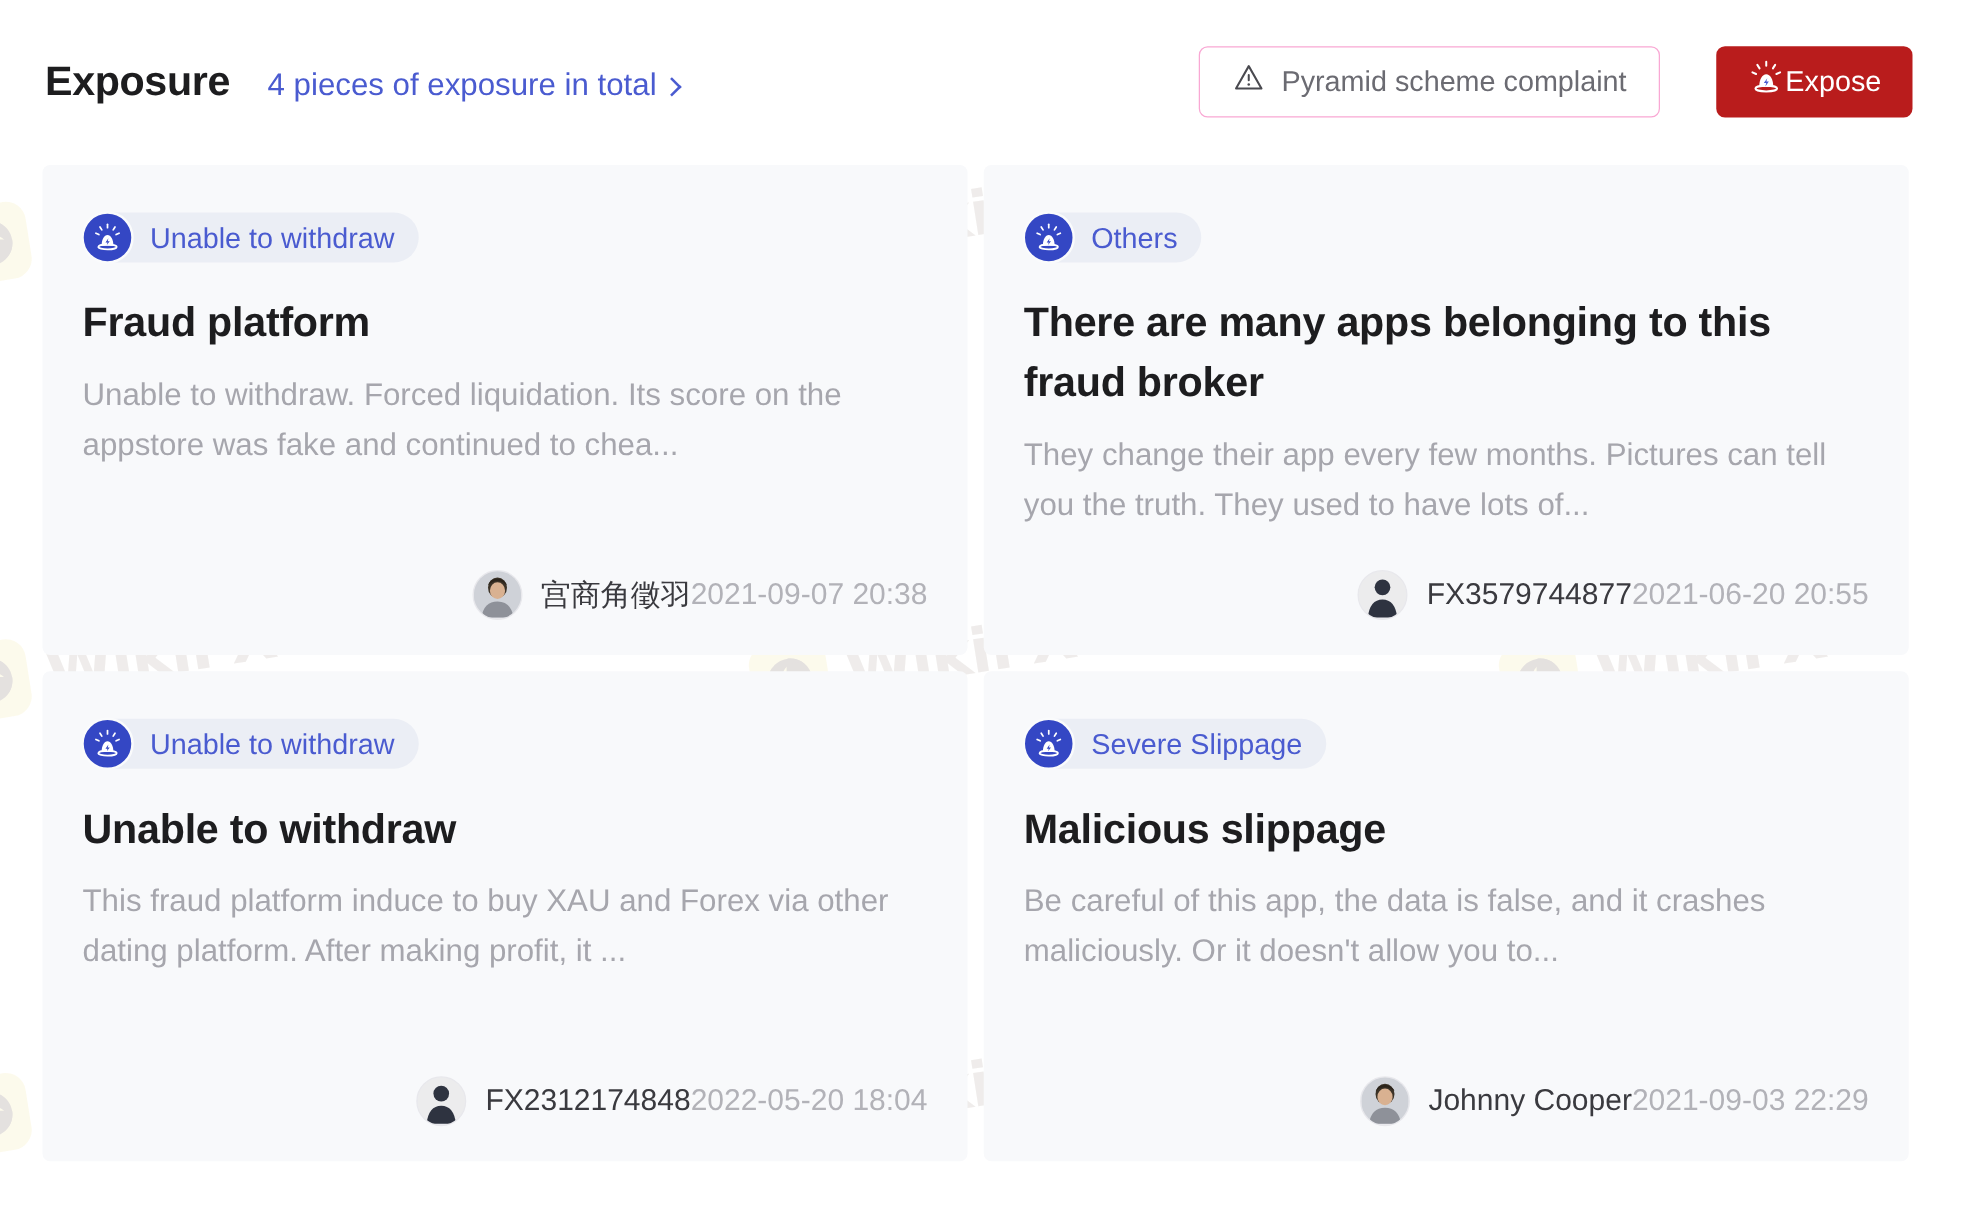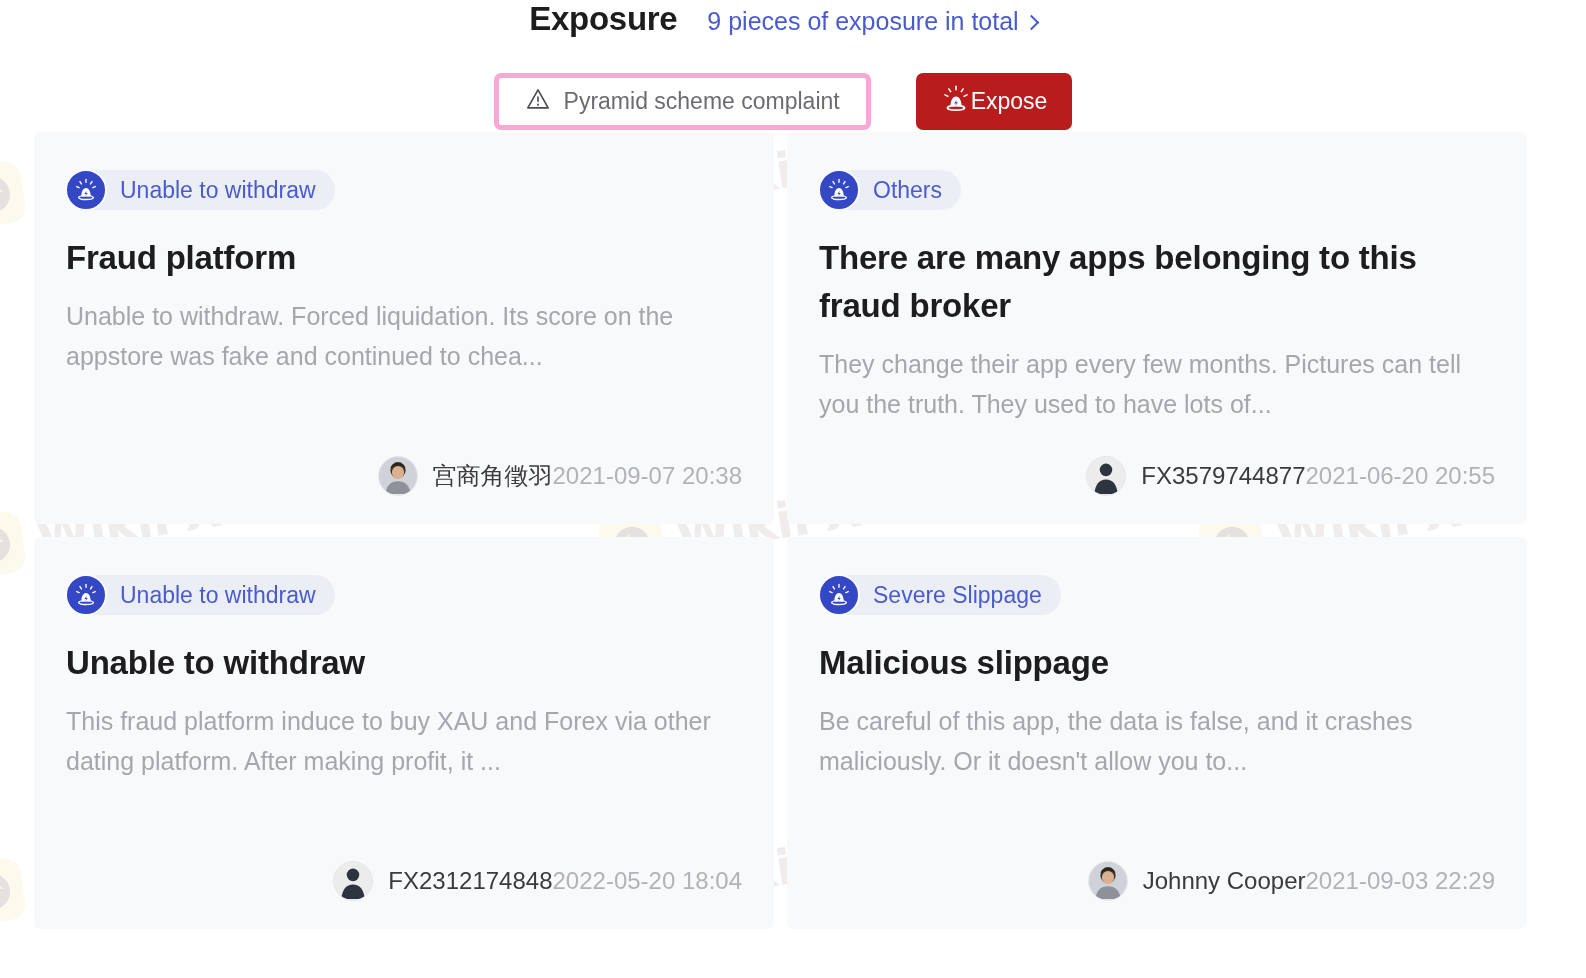--- a/index.html
+++ b/index.html
@@ -23,21 +23,20 @@
   .header {
     position: absolute;
     top: 0; left: 0;
     width: 1586px;
     height: 130px;
     display: flex;
     align-items: center;
     padding: 0 56px 0 36px;
     background: #ffffff;
     z-index: 6;
-    flex-direction: column;
   }
   .header-left {
     display: flex;
     align-items: baseline;
     gap: 30px;
     flex: 1 1 auto;
   }
   .page-title {
     font-size: 33px;
     font-weight: bold;
@@ -70,21 +69,21 @@
     gap: 17px;
     flex: 0 0 auto;
   }
   .btn-outline {
     display: inline-flex;
     align-items: center;
     justify-content: center;
     gap: 13px;
     height: 57px;
     padding: 0 26px;
-    border: 5px solid #f9a8d4;
+    border: 1px solid #f9a8d4;
     border-radius: 7px;
     background: #ffffff;
     font-size: 23px;
     color: #6b6b72;
     cursor: pointer;
     white-space: nowrap;
   }
   .btn-primary {
     display: inline-flex;
     align-items: center;
@@ -257,21 +256,21 @@
 </style>
 </head>
 <body>
 
 <div class="page">
 
   <div class="header">
     <div class="header-left">
       <span class="page-title">Exposure</span>
       <span class="total-link">
-        <span>9 pieces of exposure in total</span>
+        <span>4 pieces of exposure in total</span>
         <span class="chev"></span>
       </span>
     </div>
 
     <div class="header-right">
       <button class="btn-outline">
         <span>
           <svg width="26" height="26" viewBox="0 0 24 24" aria-hidden="true">
             <path d="M12 3.6 L21.4 20.2 H2.6 Z" fill="none" stroke="#4a4a50" stroke-width="1.5" stroke-linejoin="round"></path>
             <rect x="11.25" y="9.4" width="1.5" height="5.4" rx="0.7" fill="#4a4a50"></rect>

